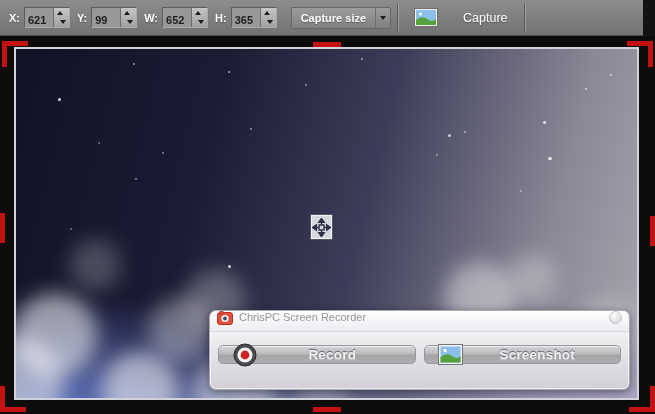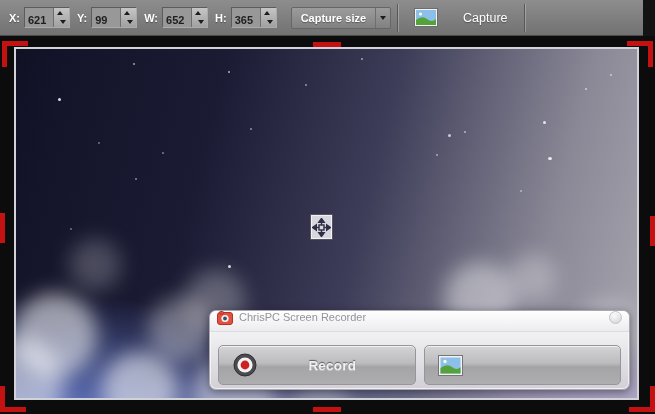--- a/index.html
+++ b/index.html
@@ -80,21 +80,21 @@
     border-radius: 7px 7px 0 0; border-bottom: 1px solid #dcdce0;
   }
   .rec-title { color: #94949a; font-size: 11px; flex: 1; }
   .win-circle {
     width: 13px; height: 13px; border-radius: 50%;
     background: radial-gradient(circle at 40% 35%, #fafafa, #d0d0d6);
     border: 1px solid #c2c2c8; box-shadow: inset 0 1px 1px #fff;
   }
   .rec-buttons { display: flex; gap: 8px; padding: 13px 8px 0 8px; }
   .rec-btn {
-    flex: 1; height: 40px; border-radius: 5px; border: 1px solid #96969a;
+    flex: 1; height: 19px; border-radius: 5px; border: 1px solid #96969a;
     background: linear-gradient(#d4d4d6 0%, #bcbcbe 45%, #a4a4a6 55%, #aeaeb0 100%);
     box-shadow: inset 0 1px 0 rgba(255,255,255,.65);
     display: flex; align-items: center; padding-left: 13px; cursor: default;
   }
   .rec-btn-label {
     flex: 1; text-align: center; margin-right: 8px;
     color: #f1f1f3; font-size: 13.5px; font-weight: bold; letter-spacing: .2px;
     text-shadow: 0 -1px 1px rgba(70,70,80,.85), 0 1px 1px rgba(255,255,255,.4);
   }
 </style>
@@ -241,20 +241,21 @@
           <span class="rec-btn-label">Record</span>
         </div>
 
         <div class="rec-btn">
           <svg width="25" height="21" viewBox="0 0 25 21">
             <rect x="0.5" y="0.5" width="24" height="20" fill="#f2f2f2" stroke="#76767a"></rect>
             <rect x="2.5" y="2.5" width="20" height="16" fill="#8cc0ea"></rect>
             <path d="M2.5 13 Q9 8 14 12 Q19 16 22.5 12 L22.5 18.5 L2.5 18.5 Z" fill="#55a23a"></path>
             <circle cx="7" cy="6.5" r="1.7" fill="#fefce8"></circle>
           </svg>
+          <span class="rec-btn-label">Screenshot</span>
         </div>
 
 
       </div>
     </div>
   </div>
 
   <div class="frame"></div>
 
   <div class="handle" style="left:2px;top:41px;width:26px;height:5px"></div>

